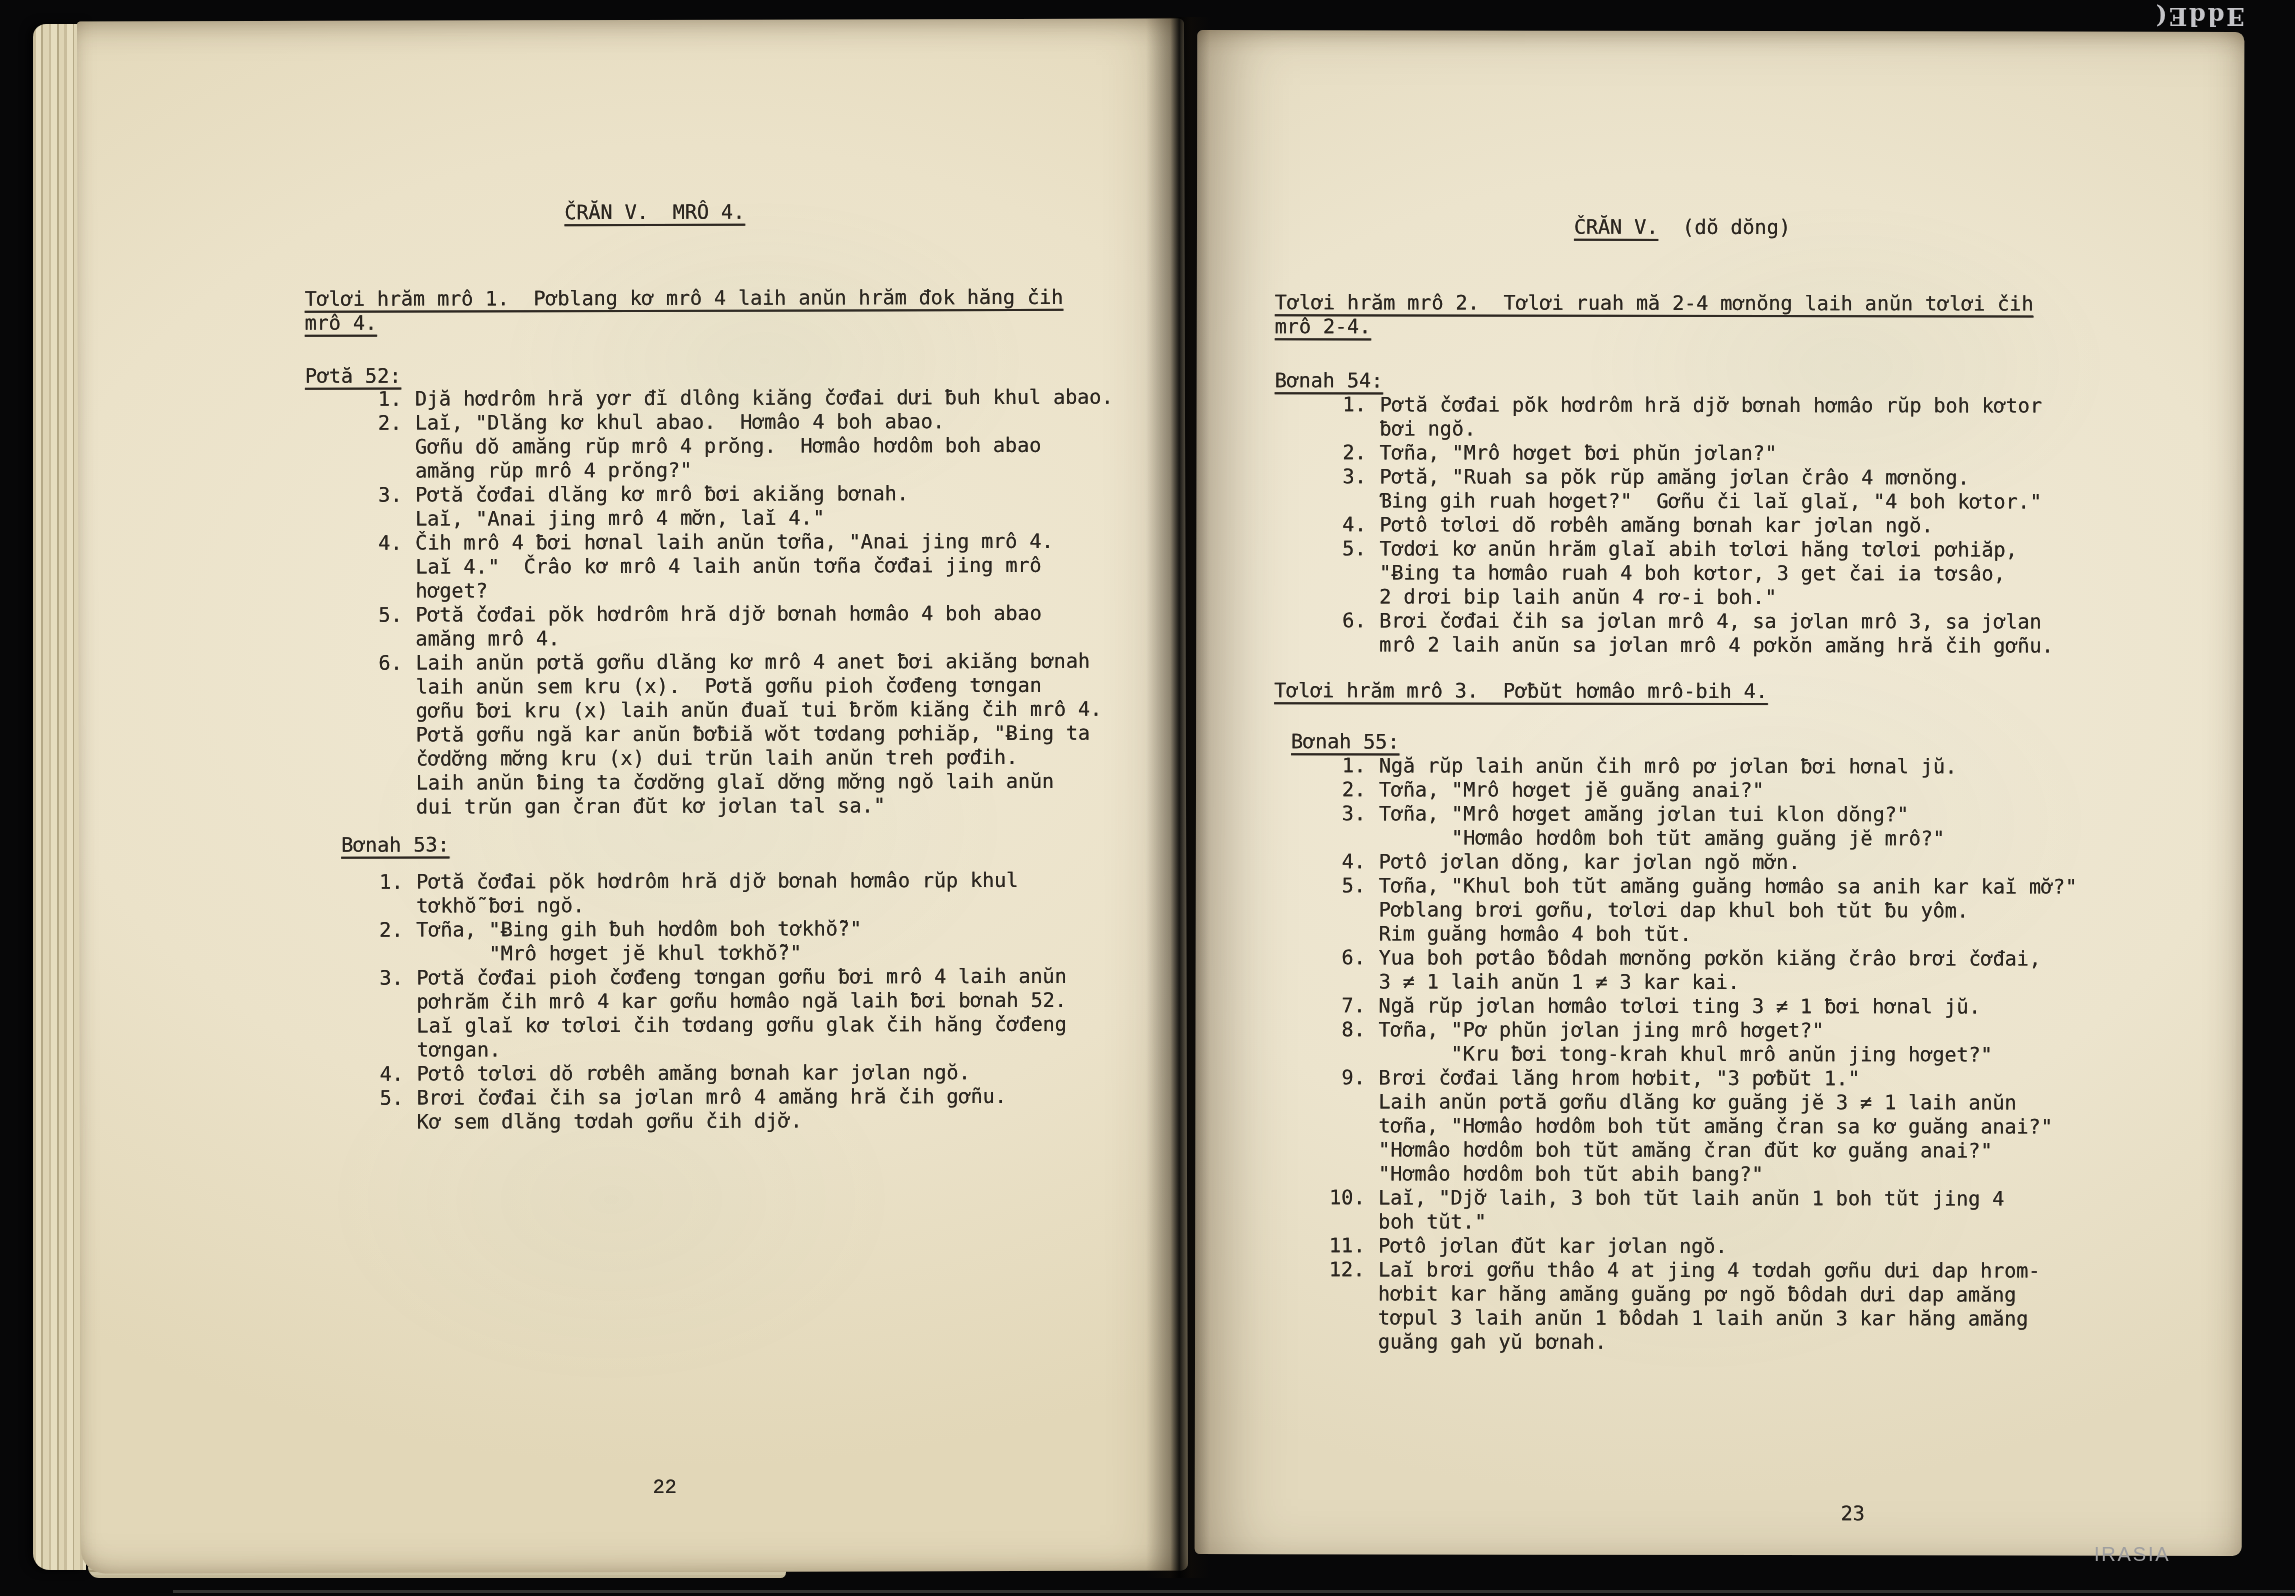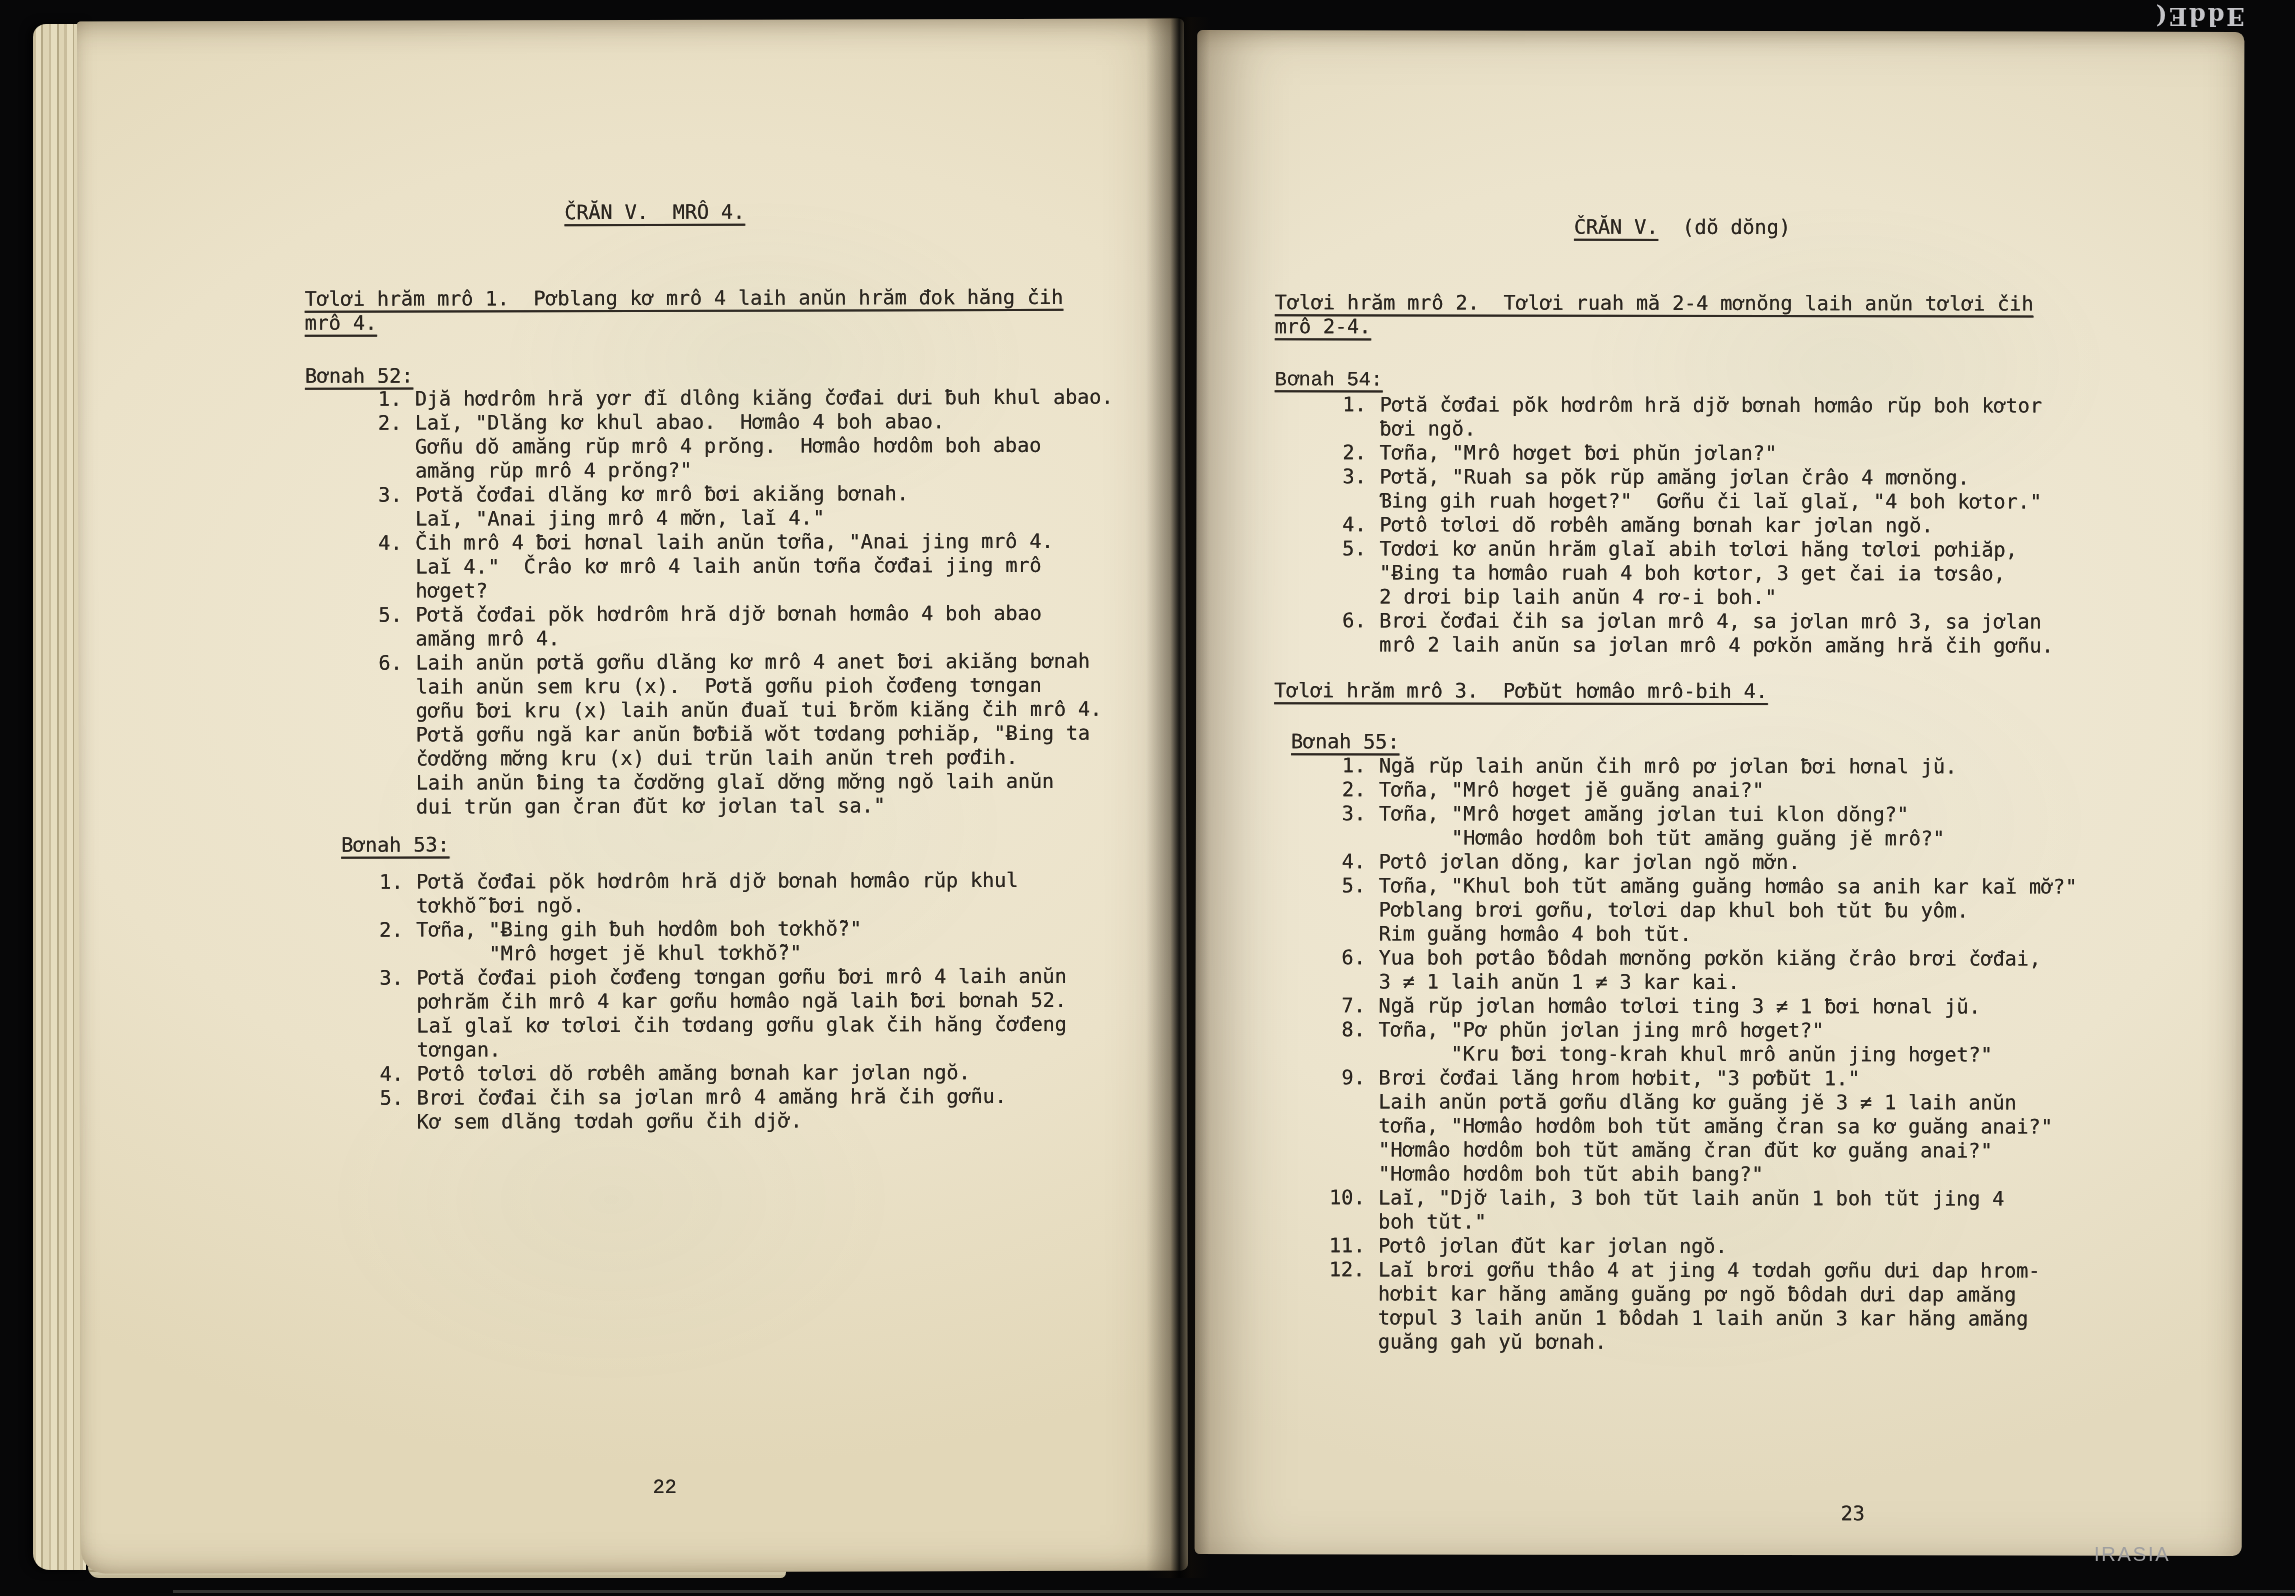--- a/index.html
+++ b/index.html
@@ -40,21 +40,21 @@
   .l-title{left:487px;top:180px;}
   .l-h1{left:227px;top:266px;}
   .l-b52{left:227px;top:343px;}
   .l-list52{left:241px;top:366px;}
   .l-b53{left:238px;top:812px;margin-left:24px;}
   .l-list53{left:241px;top:849px;}
   .l-pnum{left:572px;top:1456px;font-family:Liberation Mono, monospace;}
   
   .r-title{left:377px;top:184px;}
   .r-h2{left:78px;top:260px;}
-  .r-b54{left:78px;top:338px;font-family:Liberation Mono, monospace;}
+  .r-b54{left:78px;top:338px;}
   .r-list54{left:87px;top:362px;}
   .r-h3{left:78px;top:648px;text-align:right;}
   .r-b55{left:78px;top:699px;margin-left:17px;}
   .r-list55{left:87px;top:723px;}
   .r-pnum{left:646px;top:1470px;}
   .stamp{position:absolute;left:2154px;top:1.8px;transform:rotate(180deg);transform-origin:center;
     font-family:"DejaVu Serif",serif;font-weight:bold;font-size:24px;color:#c4c4c8;letter-spacing:1.8px;}
   .irasia{position:absolute;left:2094px;top:1543px;font-family:"Liberation Sans",sans-serif;
     font-size:20px;color:#9f9fa0;letter-spacing:1.8px;}
   .scanline{position:absolute;left:173px;top:1590px;width:2123px;height:2.8px;background:#55554f;opacity:.6;}
@@ -65,21 +65,21 @@
 <body>
 
 <div class="stage">
   <div class="stack-left"></div>
   <div class="stack-bottom"></div>
 
   <div class="page page-left">
     <div class="blk u l-title">ČRĂN V.  MRÔ 4.</div>
     <div class="blk u l-h1">Tơlơi hrăm mrô 1.  Pơblang kơ mrô 4 laih anŭn hrăm đok hăng čih
 mrô 4.</div>
-    <div class="blk u l-b52">Bơnah 52:</div>
+    <div class="blk u l-b52">Pơtă 52:</div>
     <div class="list l-list52">
         <div class="item">
           <span class="num">1.</span>
           <span class="txt">Djă hơdrôm hră yơr đĭ dlông kiăng čơđai dưi ƀuh khul abao.</span>
         </div>
         <div class="item">
           <span class="num">2.</span>
           <span class="txt">Laĭ, "Dlăng kơ khul abao.  Hơmâo 4 boh abao.
 Gơñu dŏ amăng rŭp mrô 4 prŏng.  Hơmâo hơdôm boh abao
 amăng rŭp mrô 4 prŏng?"</span>

